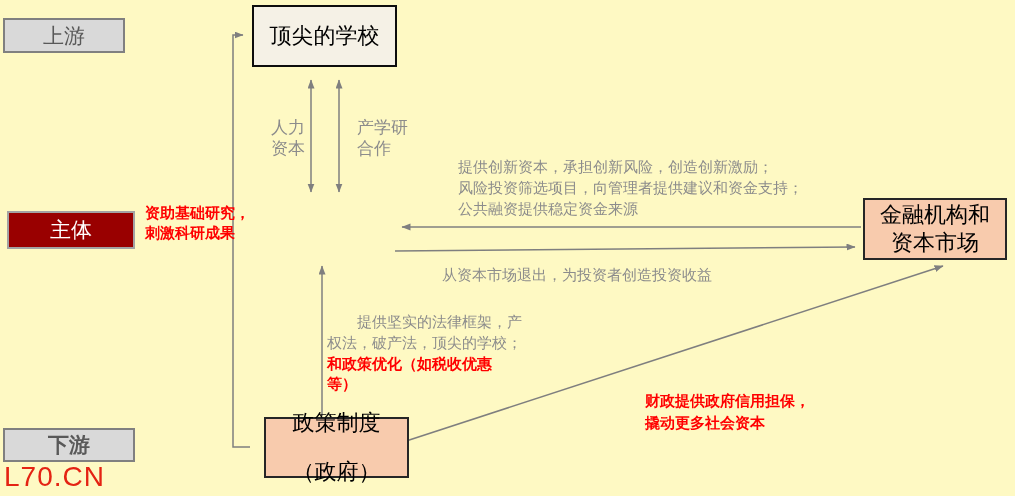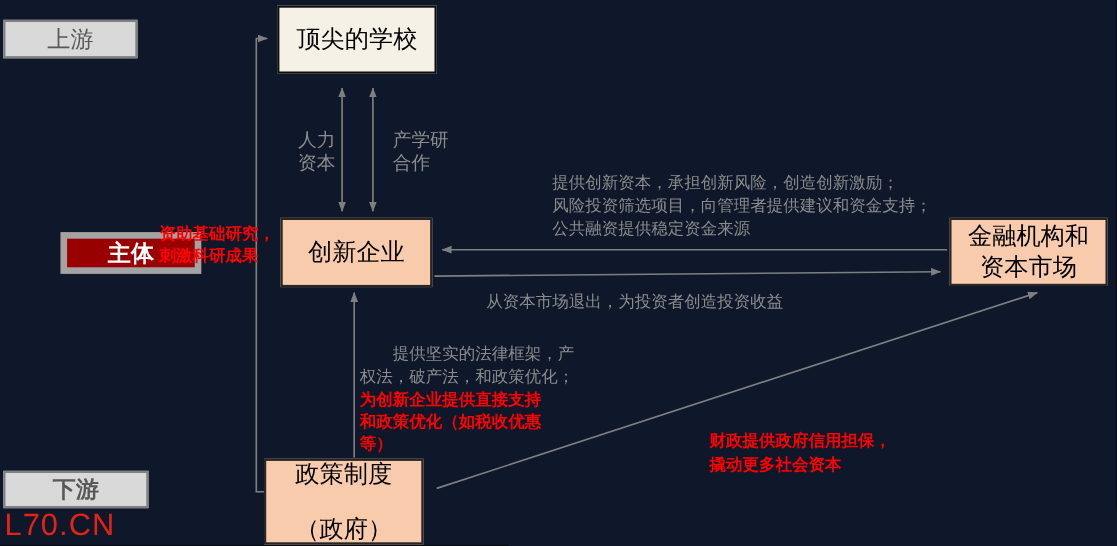--- a/index.html
+++ b/index.html
@@ -1,33 +1,33 @@
 <!DOCTYPE html>
 <html><head>
 <meta charset="utf-8">
 <style>
   html,body{margin:0;padding:0;background:#000;}
   #stage{
-    position:relative;width:1015px;height:496px;background:#0f172a;overflow:hidden;
+    position:relative;width:1015px;height:496px;background:#fef9c3;overflow:hidden;
     font-family:"Liberation Sans","DejaVu Sans",sans-serif;
   }
   .node{
     position:absolute;box-sizing:border-box;display:flex;flex-direction:column;
     justify-content:center;align-items:center;text-align:center;
     font-size:22px;line-height:1.28;color:#000;
   }
   .node.peach{background:#f8cbad;border:2px solid #262626;}
   .node.cream{background:#f5f1e6;border:2px solid #0d0d0d;}
   .stage-label{
     position:absolute;box-sizing:border-box;display:flex;align-items:center;justify-content:center;
     background:#d9d9d9;border:2px solid #808080;color:#595959;font-size:21px;
   }
   .subject-label{
     position:absolute;box-sizing:border-box;display:flex;align-items:center;justify-content:center;
-    background:#990000;border:6px solid #a3a3a3;color:#ffffff;font-size:21px;font-weight:bold;margin-left:48px;
+    background:#990000;border:2px solid #a3a3a3;color:#ffffff;font-size:21px;font-weight:normal;
   }
   .ann{position:absolute;font-size:15px;line-height:21px;color:#8c8c8c;white-space:nowrap;}
   .ann.red{color:#ff0000;font-weight:bold;line-height:20px;}
   .ann.vlabel{font-size:17px;line-height:21px;}
   .watermark{position:absolute;left:4px;top:461px;font-size:28px;color:#e42313;letter-spacing:1px;}
   #connectors{position:absolute;left:0;top:0;pointer-events:none;}
 </style>
 </head>
 <body>
 
@@ -60,66 +60,62 @@
     <span>主体</span>
   </div>
   <div class="stage-label" style="left:3px;top:428px;width:132px;height:34px;font-weight:bold;">
     <span>下游</span>
   </div>
 
   <div class="node cream" style="left:252px;top:5px;width:145px;height:62px;font-family:Liberation Serif, serif;">
     <div>顶尖的学校</div>
   </div>
 
-  <div class="node peach" style="left:255px;top:198px;width:138px;height:63px;">
-    <div>创新企业</div>
-  </div>
 
   <div class="node peach" style="left:863px;top:198px;width:144px;height:62px;">
     <div>金融机构和</div>
     <div>资本市场</div>
   </div>
 
-  <div class="node peach" style="left:240px;top:417px;width:145px;height:78px;gap:21px;">
+  <div class="node peach" style="left:264px;top:417px;width:145px;height:61px;gap:21px;">
     <div>政策制度</div>
     <div>（政府）</div>
   </div>
 
   <div class="ann red" style="left:145px;top:203px;">
     <div>资助基础研究，</div>
     <div>刺激科研成果</div>
   </div>
 
   <div class="ann vlabel" style="left:271px;top:117px;">
     <div>人力</div>
     <div>资本</div>
   </div>
 
   <div class="ann vlabel" style="left:357px;top:117px;">
     <div>产学研</div>
     <div>合作</div>
   </div>
 
-  <div class="ann" style="left:458px;top:156px;margin-left:44px;">
+  <div class="ann" style="left:458px;top:156px;">
     <div>提供创新资本，承担创新风险，创造创新激励；</div>
     <div>风险投资筛选项目，向管理者提供建议和资金支持；</div>
     <div>公共融资提供稳定资金来源</div>
   </div>
 
   <div class="ann" style="left:442px;top:264px;">
     <div>从资本市场退出，为投资者创造投资收益</div>
   </div>
 
   <div class="ann" style="left:327px;top:311px;text-align:right;">
     <div>提供坚实的法律框架，产</div>
-    <div>权法，破产法，和政策优化；</div>
+    <div>权法，破产法，顶尖的学校；</div>
   </div>
 
   <div class="ann red" style="left:327px;top:354px;">
-    <div>为创新企业提供直接支持</div>
     <div>和政策优化（如税收优惠</div>
     <div>等）</div>
   </div>
 
   <div class="ann red" style="left:645px;top:390px;line-height:22px;">
     <div>财政提供政府信用担保，</div>
     <div>撬动更多社会资本</div>
   </div>
 
   <div class="watermark">L70.CN</div>

